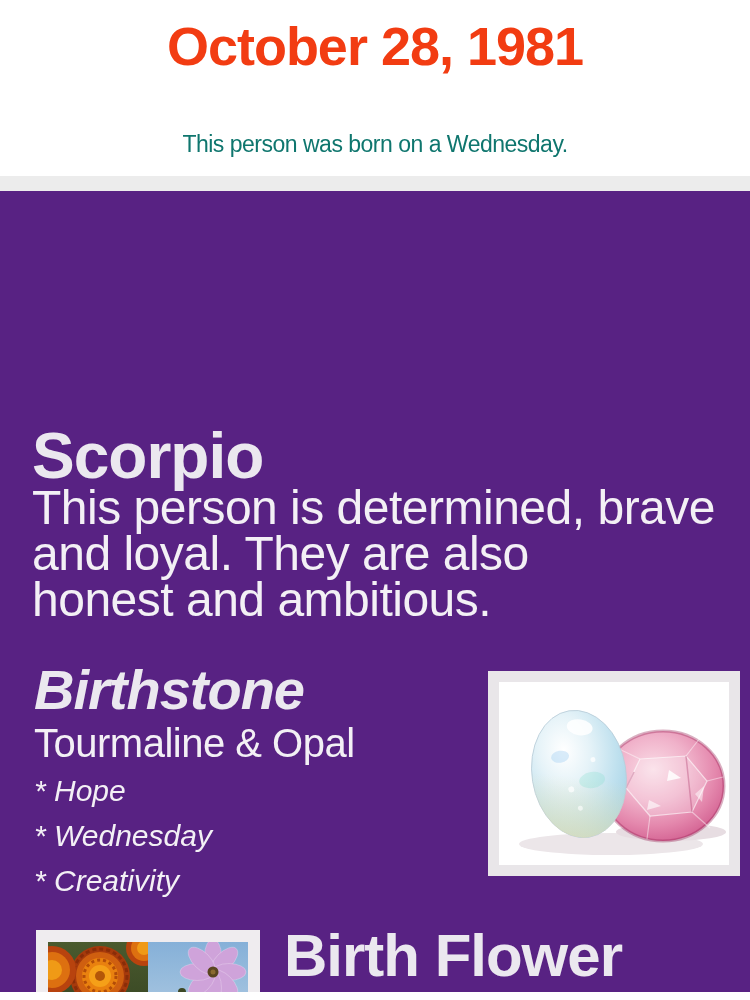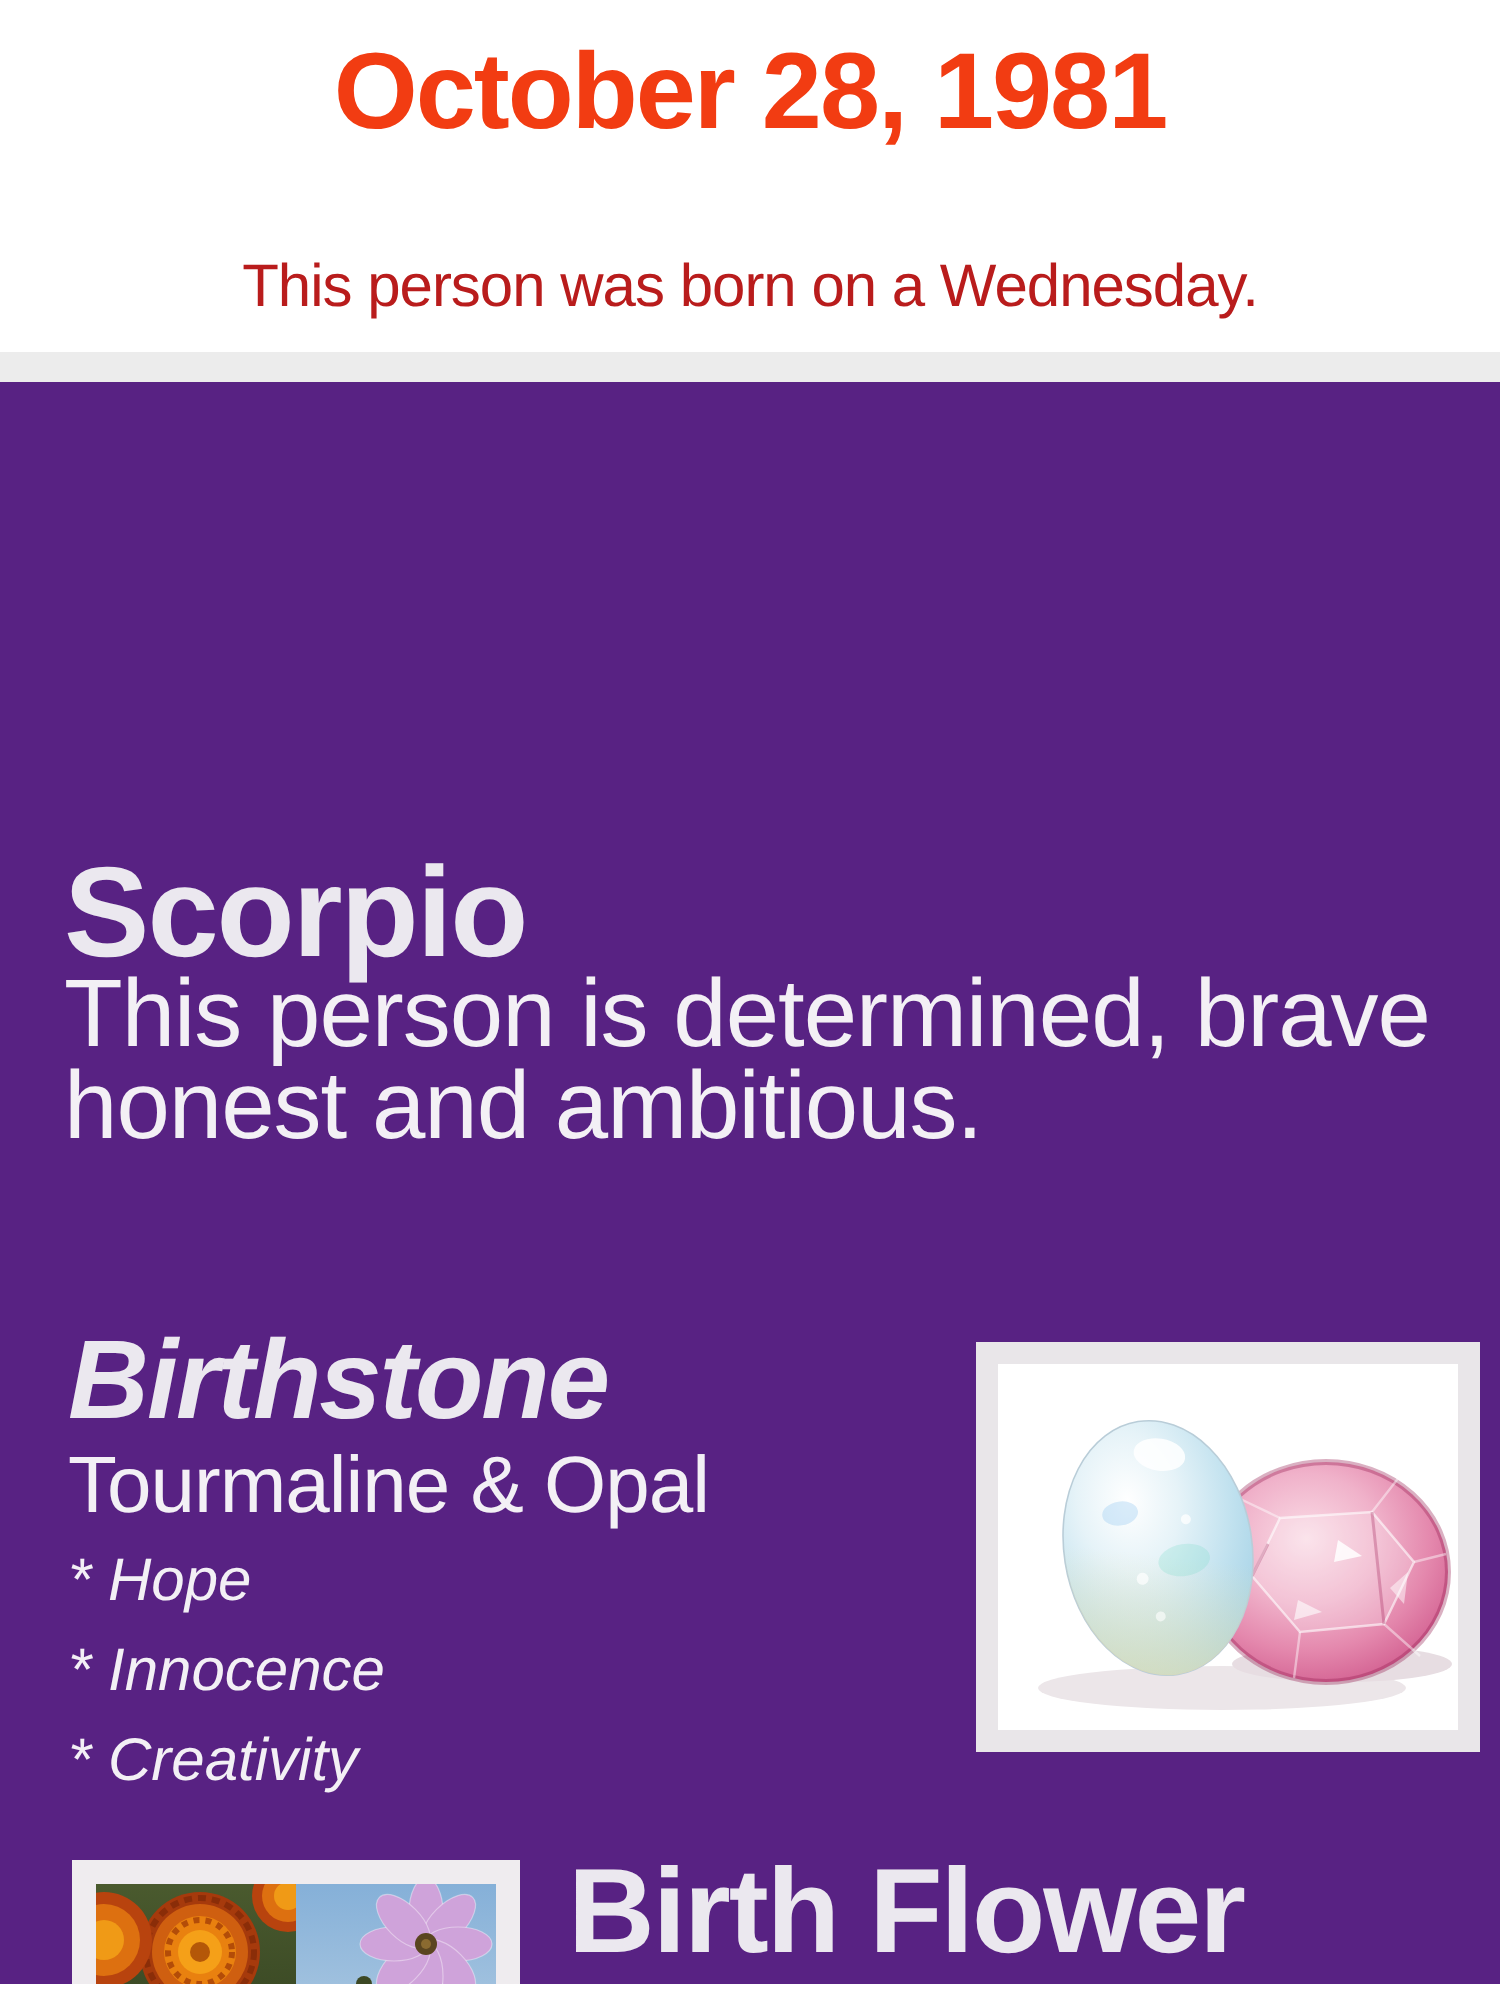--- a/index.html
+++ b/index.html
@@ -13,21 +13,21 @@
   .date-title{
     position:absolute;left:0;top:18px;width:750px;text-align:center;
     font-size:54px;font-weight:700;color:#f23c12;letter-spacing:-1px;margin:0;line-height:56px;
   }
   .site-summary{
     position:absolute;left:0;top:84px;width:750px;text-align:center;
     font-size:34px;font-weight:400;color:#1c1c1c;line-height:38px;letter-spacing:-0.5px;
   }
   .weekday-line{
     position:absolute;left:0;top:127px;width:750px;text-align:center;
-    font-size:30px;font-weight:400;color:#b91c1c;line-height:34px;letter-spacing:-0.5px;
+    font-size:23px;font-weight:400;color:#0f766e;line-height:34px;letter-spacing:-0.5px;
   }
   .divider-strip{position:absolute;left:0;top:176px;width:750px;height:15px;background:#ececec;}
   
   .main-panel{position:absolute;left:0;top:191px;width:750px;height:809px;background:#582283;}
   .offwhite-h{color:#ebe8ef;font-weight:700;margin:0;letter-spacing:-1px;}
   .zodiac-title{position:absolute;left:32px;top:232px;font-size:64px;line-height:66px;}
   .zodiac-desc{position:absolute;left:32px;top:294px;width:690px;
     font-size:48px;line-height:46px;color:#f3f0f5;letter-spacing:-0.5px;}
   .birthstone-title{position:absolute;left:34px;top:468px;font-size:56px;line-height:62px;font-style:italic;}
   .birthstone-names{position:absolute;left:34px;top:530px;font-size:40px;line-height:44px;
@@ -61,30 +61,31 @@
   </header>
 
   <div class="divider-strip"></div>
 
   <main class="main-panel">
 
     <section>
       <h2 class="offwhite-h zodiac-title">Scorpio</h2>
       <div class="zodiac-desc">
         <div>This person is determined, brave</div>
+        <div>and loyal. They are also</div>
         <div>honest and ambitious.</div>
       </div>
     </section>
 
     <section>
       <h2 class="offwhite-h birthstone-title">Birthstone</h2>
       <div class="birthstone-names">Tourmaline &amp; Opal</div>
       <div class="trait-list birthstone-traits">
         <div class="trait">* Hope</div>
-        <div class="trait">* Innocence</div>
+        <div class="trait">* Wednesday</div>
         <div class="trait">* Creativity</div>
       </div>
 
       <figure class="gem-frame" role="img" aria-label="Opal and pink tourmaline gemstones">
         <svg width="230" height="183" viewBox="0 0 230 183">
           <defs>
             <radialGradient id="opalG" cx="0.38" cy="0.30" r="0.9">
               <stop offset="0%" stop-color="#ffffff"></stop>
               <stop offset="30%" stop-color="#e6f3f8"></stop>
               <stop offset="60%" stop-color="#c2e2ef"></stop>

